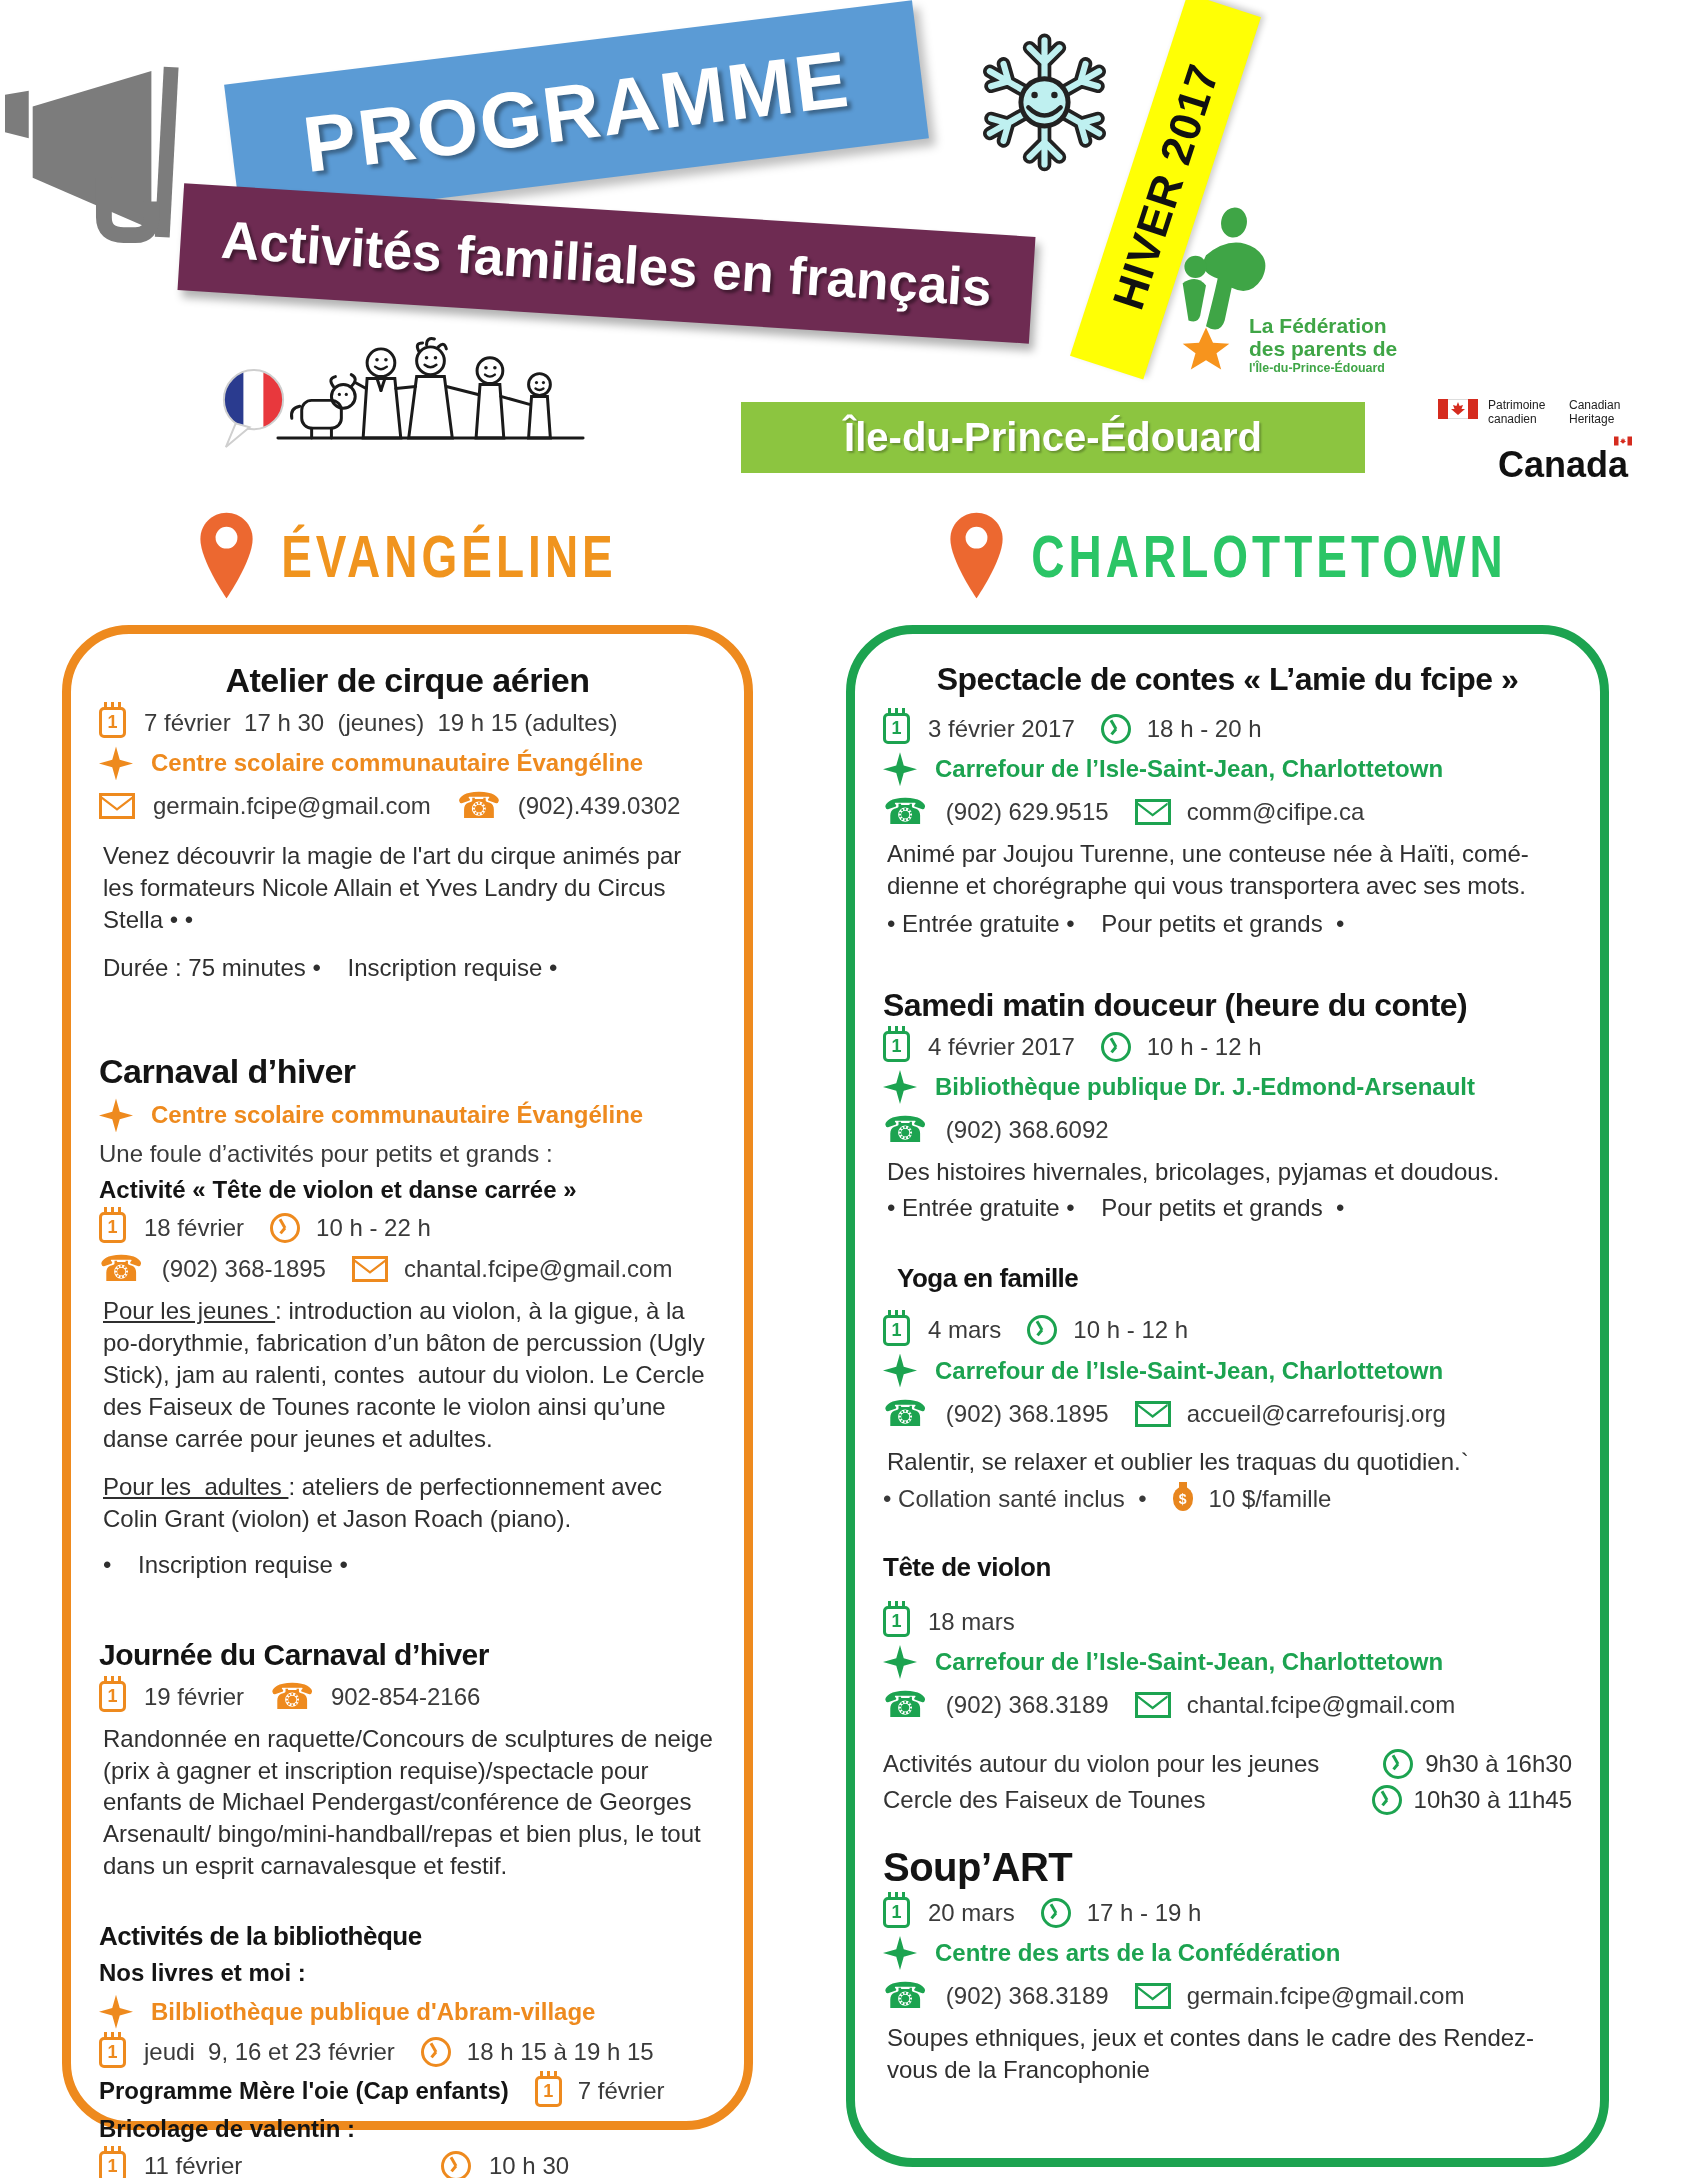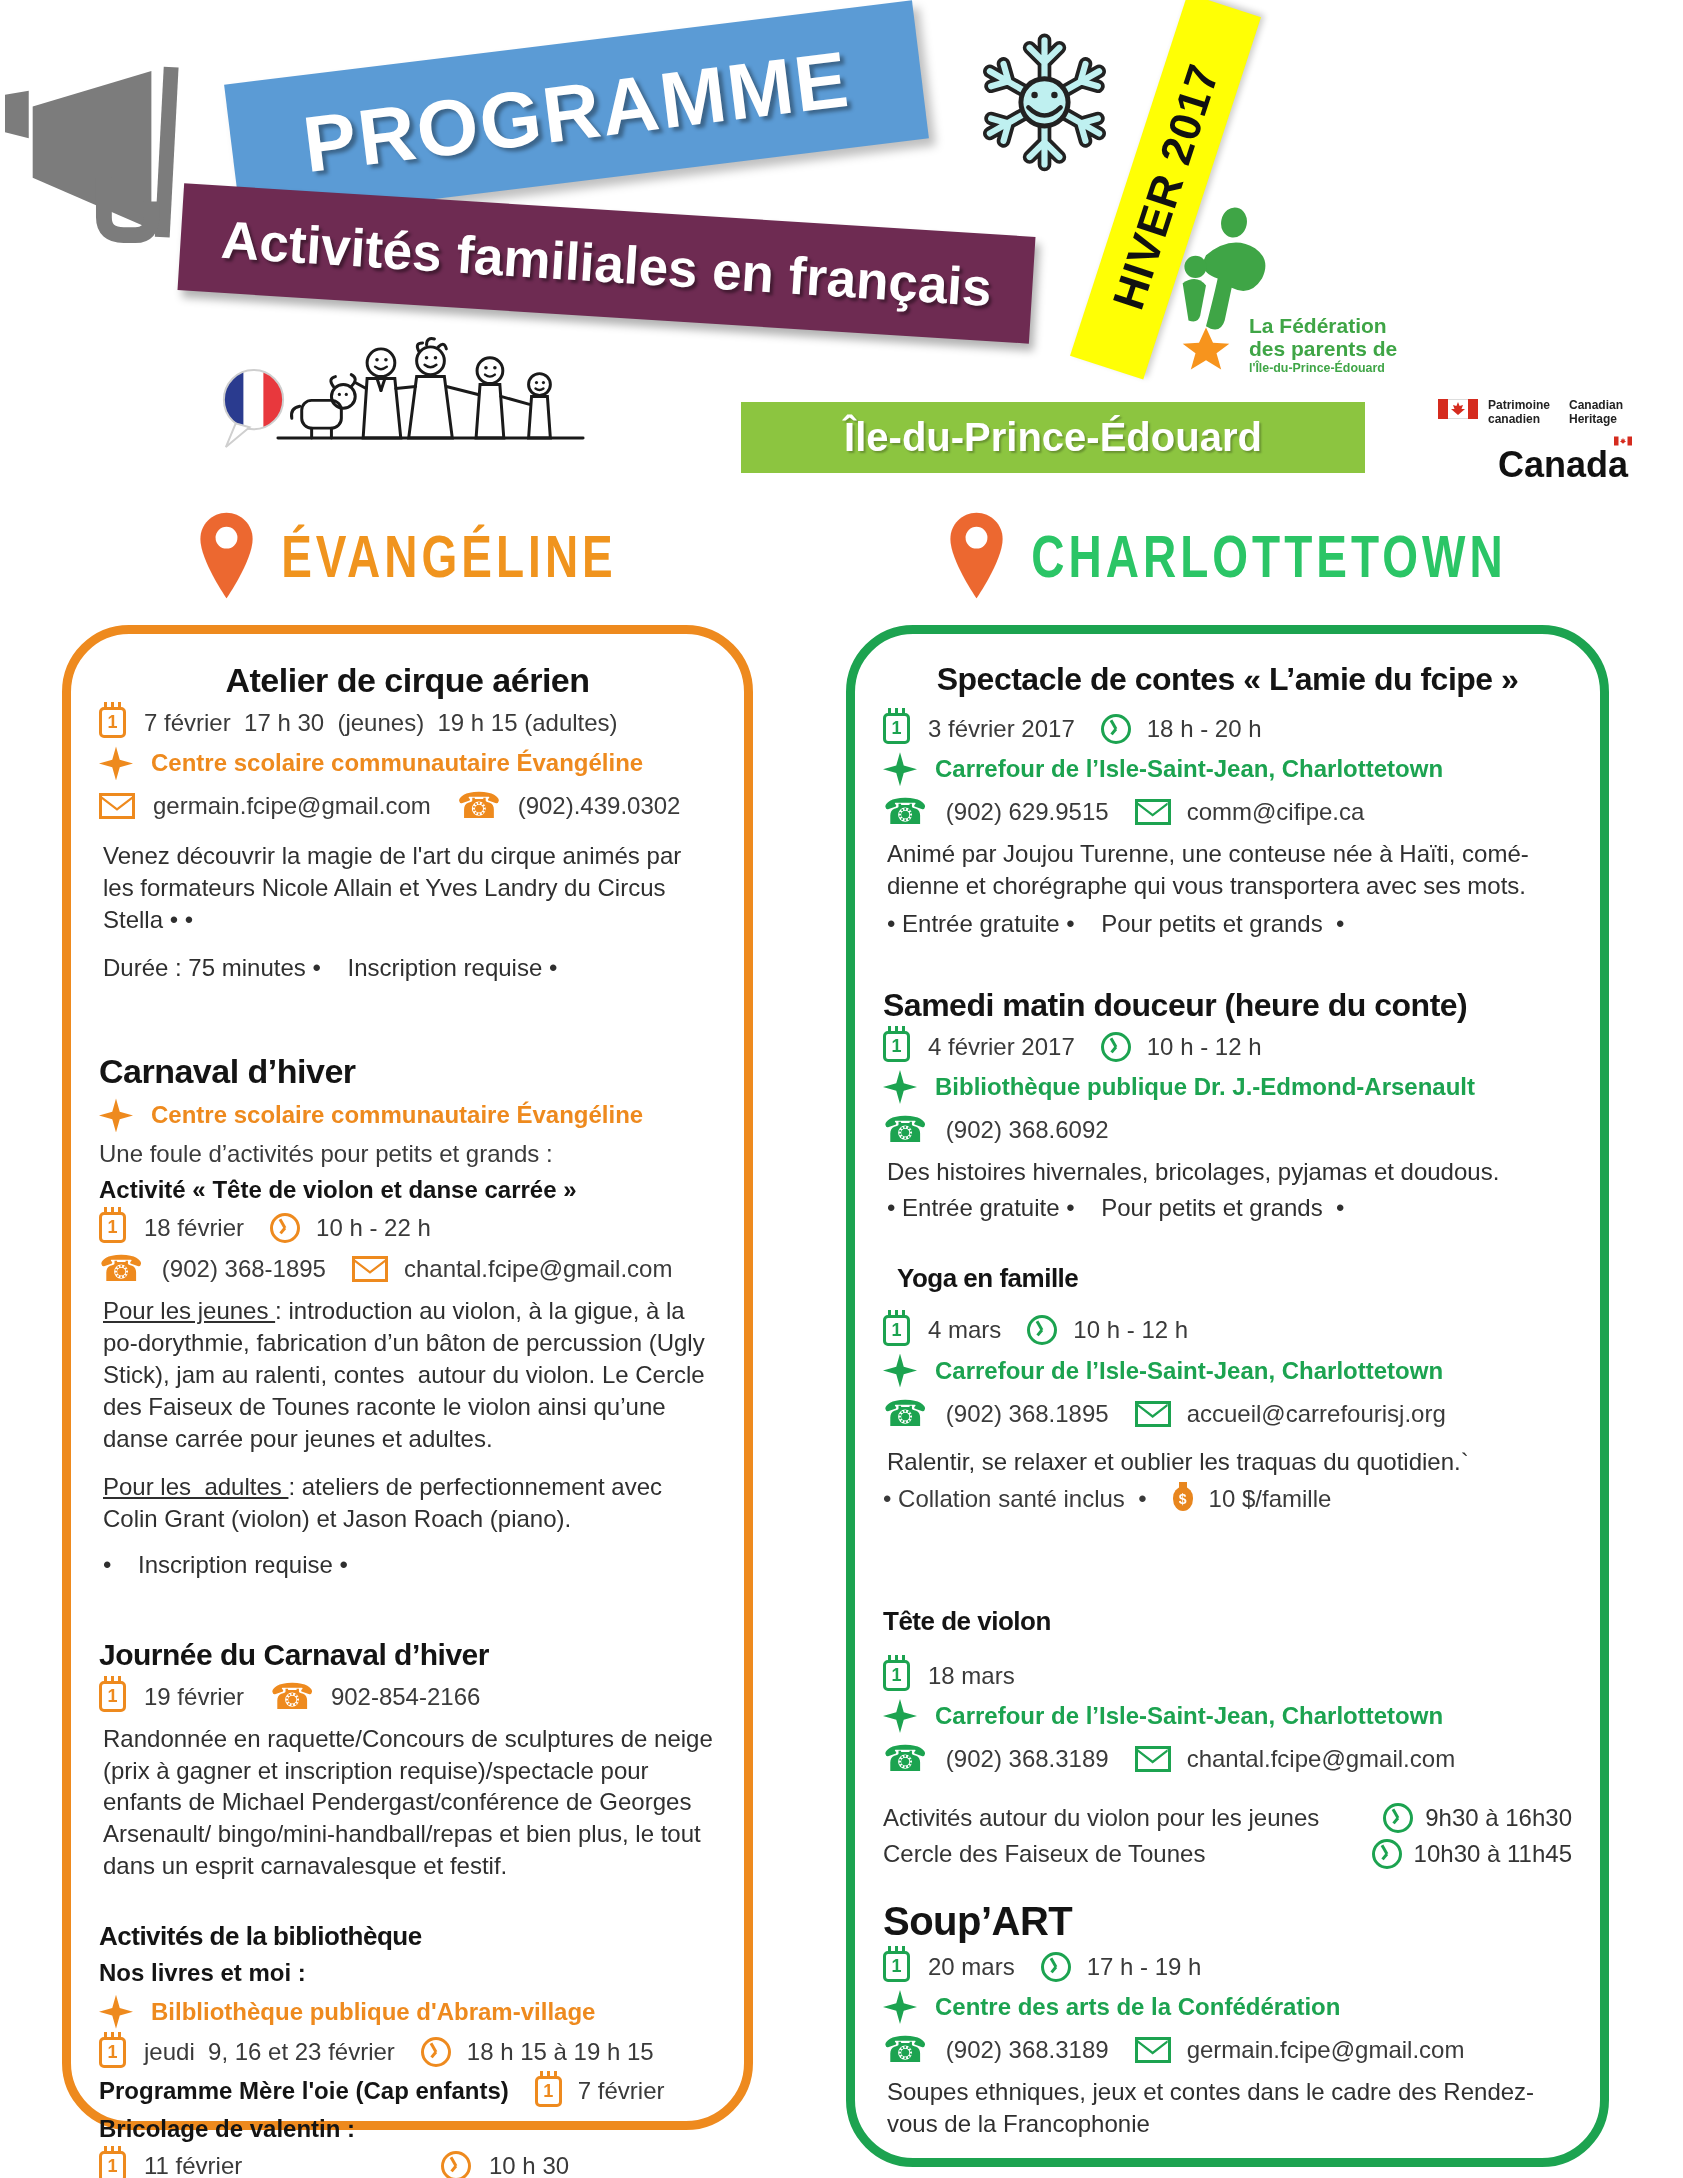--- a/index.html
+++ b/index.html
@@ -23,21 +23,21 @@
   .ribbon{left:975px;top:148px;width:381px;height:77px;background:#FFFF05;
     transform:rotate(-72deg);display:flex;align-items:center;justify-content:center;
     box-shadow:3px 3px 6px rgba(0,0,0,.2);}
   .ribbon span{font-size:44px;font-weight:800;color:#111;letter-spacing:1px;}
 
   
   .fed-text{left:1249px;top:315px;width:183px;color:#3FA546;font-weight:bold;line-height:1.08;}
   .fed-text .l1,.fed-text .l2{font-size:21px;display:block;}
   .fed-text .l3{font-size:12.4px;display:block;margin-top:2px;}
 
-  .heritage{left:1438px;top:399px;display:flex;gap:10px;align-items:flex-start;font-weight:bold;}
+  .heritage{left:1438px;top:399px;display:flex;gap:10px;align-items:flex-start;}
   .heritage .htxt{font-size:12px;color:#222;width:71px;line-height:1.15;}
   .canada-word{left:1498px;top:444px;font-size:36px;font-weight:bold;color:#111;position:absolute;}
   .canada-word svg{position:absolute;right:-4px;top:-8px;}
 
   
   .col{position:absolute;top:500px;}
   .col-e{left:62px;width:691px;--accent:#EE8A1E;}
   .col-c{left:846px;width:763px;--accent:#1CA350;}
   .col-head{display:flex;align-items:center;justify-content:center;gap:26px;height:111px;margin-bottom:14px;}
   .col-head .t{font-weight:bold;letter-spacing:4px;transform:scale(1,1.3);font-size:46px;}
@@ -45,21 +45,21 @@
   .col-c .col-head .t{color:#2BC566;}
   .box{border:9px solid var(--accent);border-radius:67px;box-sizing:border-box;
        padding:28px 28px 20px;background:#fff;}
   .col-e .box{height:1505px;}
   .col-c .box{height:1542px;}
 
   h3{margin:0;color:#141414;letter-spacing:-0.5px;line-height:1.1;font-weight:bold;}
   .t34{font-size:34px;} .t30{font-size:30px;} .t33{font-size:32px;}
   .t38{font-size:26px;} .t40{font-size:40px;}
   .mt70{margin-top:69px;} .mt58{margin-top:57px;} .mt48{margin-top:48px;}
-  .mt40{margin-top:40px;} .mt30{margin-top:30px;} .mt95{margin-top:94px;}
+  .mt40{margin-top:40px;} .mt30{margin-top:30px;} .mt95{margin-top:40px;}
   .ctr{text-align:center;}
 
   .row{display:flex;align-items:center;margin:8px 0;font-size:24px;color:#3a3a3a;}
   .row .txt{white-space:pre-wrap;}
   .b{font-weight:bold;color:#141414;}
   .loc{font-weight:bold;color:var(--accent);}
   .u{text-decoration:underline;}
   p{margin:16px 0 0 4px;font-size:24px;line-height:1.33;color:#2f2f2f;white-space:pre-wrap;}
   .note{margin-top:14px;}
   .split{display:flex;align-items:center;font-size:24px;margin:6px 0;}

